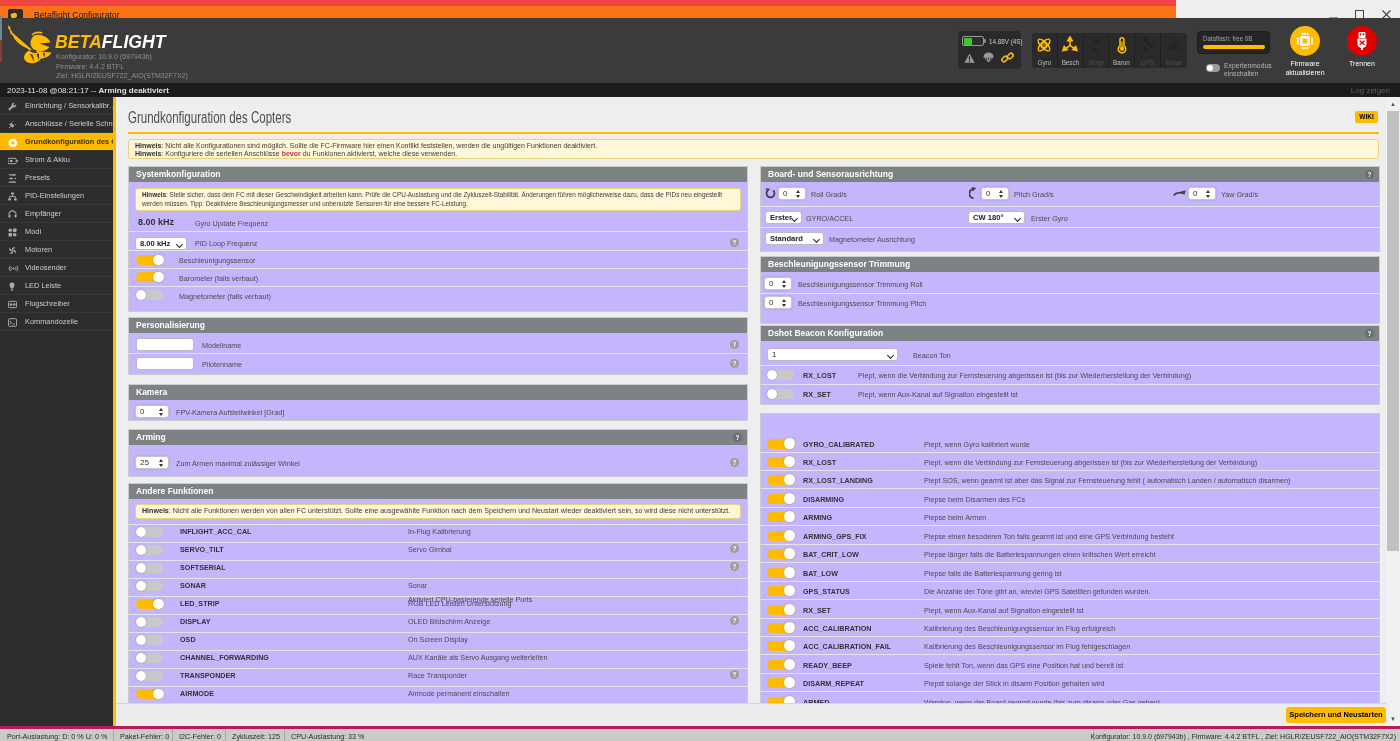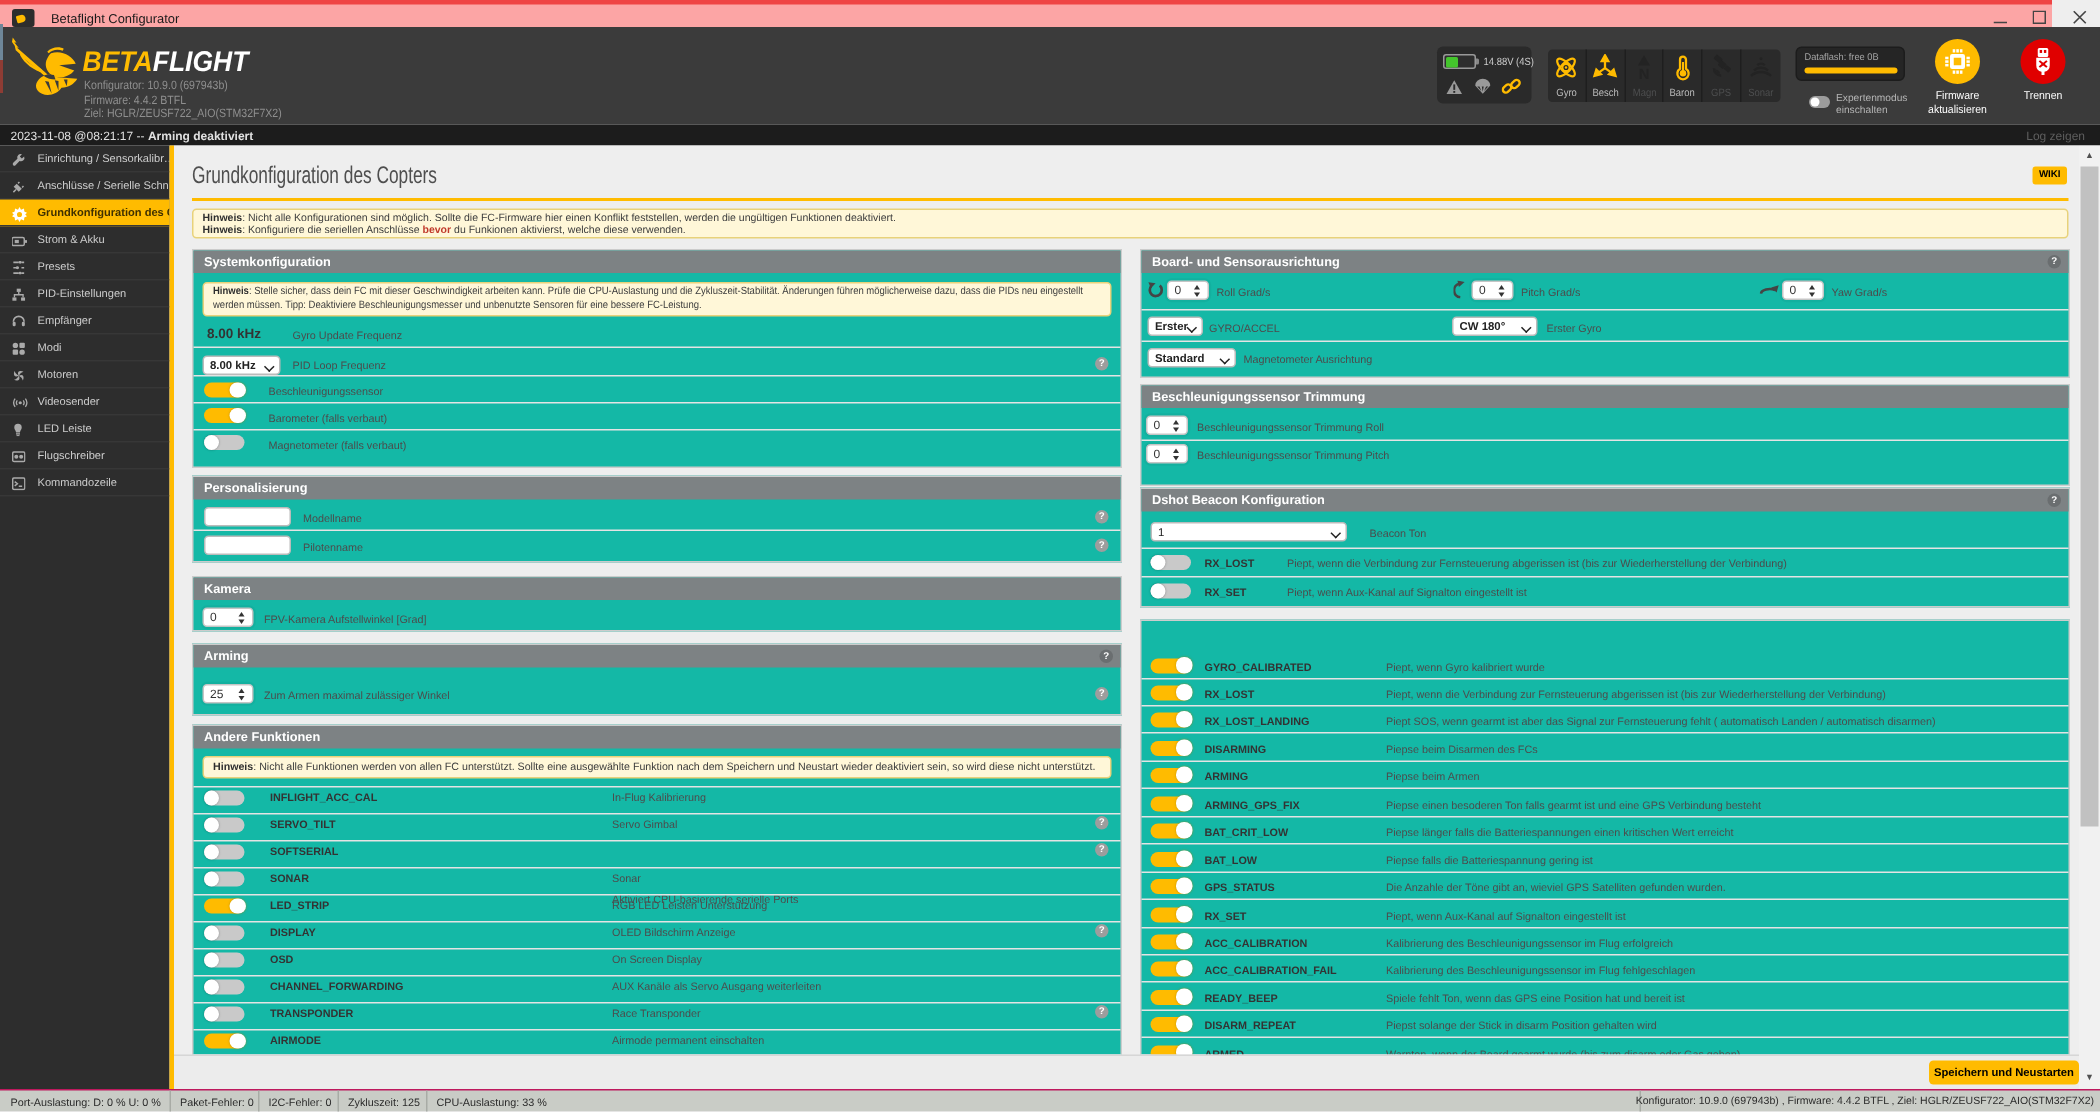--- a/index.html
+++ b/index.html
@@ -1,19 +1,19 @@
 <!DOCTYPE html>
 <html lang="de"><head>
 <meta charset="utf-8">
 <style>
 *{margin:0;padding:0;box-sizing:border-box;font-family:"Liberation Sans",sans-serif;}
 html,body{width:1400px;height:741px;overflow:hidden;background:#eee;}
 #app{position:relative;width:1400px;height:741px;}
 
-#titlebar{position:absolute;left:0;top:0;width:1368px;height:18px;background:#fca5a5;border-top:3px solid #ef4444;}
+#titlebar{position:absolute;left:0;top:0;width:1176px;height:18px;background:#f97316;border-top:6px solid #ef4444;}
 #titlebar .ticon{position:absolute;left:8px;top:3px;width:15px;height:12px;background:#2d2d2d;border-radius:2px;}
 #titlebar .ticon:after{content:'';position:absolute;left:3px;top:3.5px;width:6px;height:5px;background:#ffbb00;border-radius:1px 3px 3px 1px;transform:rotate(-15deg);}
 #titlebar .ttxt{position:absolute;left:34px;top:3.5px;font-size:8.6px;color:#1a1a1a;}
 
 #header{position:absolute;left:0;top:18px;width:1400px;height:65px;background:#3b3b3b;}
 #logotxt{position:absolute;left:55px;top:13px;font-size:19px;font-weight:bold;font-style:italic;color:#fff;letter-spacing:0;transform:scaleX(.93);transform-origin:left;}
 #logotxt b{color:#ffbb00;}
 .sub{position:absolute;left:56px;font-size:8px;color:#8f8f8f;transform:scaleX(.88);transform-origin:left;white-space:nowrap;}
 
 #batpanel{position:absolute;left:958px;top:13px;width:63px;height:38px;background:#2a2a2a;border-radius:4px;}
@@ -47,21 +47,21 @@
 
 #content{position:absolute;left:116px;top:97px;width:1270px;height:629px;background:#eee;overflow:hidden;}
 h1{position:absolute;left:12px;top:12px;font-size:16px;font-weight:normal;color:#4e4e4e;transform:scaleX(.72);transform-origin:left;white-space:nowrap;}
 #hrule{position:absolute;left:12px;top:35px;width:1251px;height:2px;background:#ffbb00;}
 #wiki{position:absolute;left:1239px;top:14px;width:23px;height:12px;background:#ffbb00;border-radius:2px;font-size:6.5px;font-weight:bold;color:#000;text-align:center;line-height:12px;}
 .note{background:#fff7d8;border:1px solid #e8d27a;border-radius:3px;color:#3c3c3c;font-size:7px;line-height:8.5px;padding:2px 6px;overflow:hidden;}
 .note b{color:#2e2e2e;}
 .note .red{color:#c0392b;font-weight:bold;}
 #mainnote{position:absolute;left:12px;top:42px;width:1251px;height:20px;padding-top:1.5px;}
 
-.box{position:absolute;background:#14b8a6;border:1px solid #ccc;}
+.box{position:absolute;background:#c4b5fd;border:1px solid #ccc;}
 .bt{height:15px;background:#7d8284;color:#fff;font-weight:bold;font-size:8.5px;line-height:15px;padding-left:7px;position:relative;transform-origin:left;}
 .qm{display:inline-block;width:9px;height:9px;border-radius:50%;background:#9d9d9d;color:#fff;font-size:6.5px;font-weight:bold;text-align:center;line-height:9.5px;}
 .qm:before{content:"?";}
 .bt .qm{position:absolute;right:5px;top:3px;background:#6a6e70;}
 .lbl{position:absolute;font-size:7.2px;color:#4c4c4c;white-space:nowrap;}
 .bname{position:absolute;font-size:7.2px;font-weight:bold;color:#333;white-space:nowrap;}
 .rqm{position:absolute;right:8px;}
 
 .tgl{position:absolute;width:27px;height:10px;border-radius:5px;background:#ffbb00;}
 .tgl:after{content:'';position:absolute;right:-0.5px;top:-0.25px;width:10.5px;height:10.5px;background:#fff;border-radius:50%;box-shadow:0 0 1.5px rgba(170,130,0,.8);}
@@ -76,21 +76,21 @@
 .inp{position:absolute;height:13px;background:#fff;border:1px solid #bbb;border-radius:3px;}
 
 .br{position:absolute;left:0;right:0;height:0;border-top:1px solid #e4e4e4;}
 .prow{position:absolute;left:0;right:0;height:18.45px;border-bottom:1px solid #e4e4e4;}
 .prow .tgl{left:6px;top:3.5px;}
 .prow .bname{left:42px;top:5px;}
 .prow .lbl{left:163px;top:5px;}
 
 #toolbar{position:absolute;left:116px;top:703px;width:1284px;height:23px;background:#ececec;border-top:1px solid #d6d6d6;}
 #save{position:absolute;right:14px;top:3px;width:100px;height:16px;background:#ffbb00;border-radius:3px;font-size:7.5px;font-weight:bold;color:#000;text-align:center;line-height:16px;}
-#statusbar{position:absolute;left:0;top:726px;width:1400px;height:15px;background:#c9ccc6;border-top:1px solid #be185d;font-size:7.2px;color:#2b2b2b;}
+#statusbar{position:absolute;left:0;top:726px;width:1400px;height:15px;background:#c9ccc6;border-top:3px solid #be185d;font-size:7.2px;color:#2b2b2b;}
 .st{position:absolute;top:3px;}
 .stsep{position:absolute;top:0;width:1px;height:15px;background:#a8aba5;}
 
 #sbtrack{position:absolute;left:1386px;top:97px;width:14px;height:629px;background:#f1f1f1;}
 #sbthumb{position:absolute;left:1px;top:14px;width:12px;height:440px;background:#c1c1c1;}
 .sbarrow{position:absolute;left:0;width:14px;height:14px;color:#505050;font-size:6px;text-align:center;line-height:14px;}
 </style>
 </head>
 <body>
 <div id="app">

